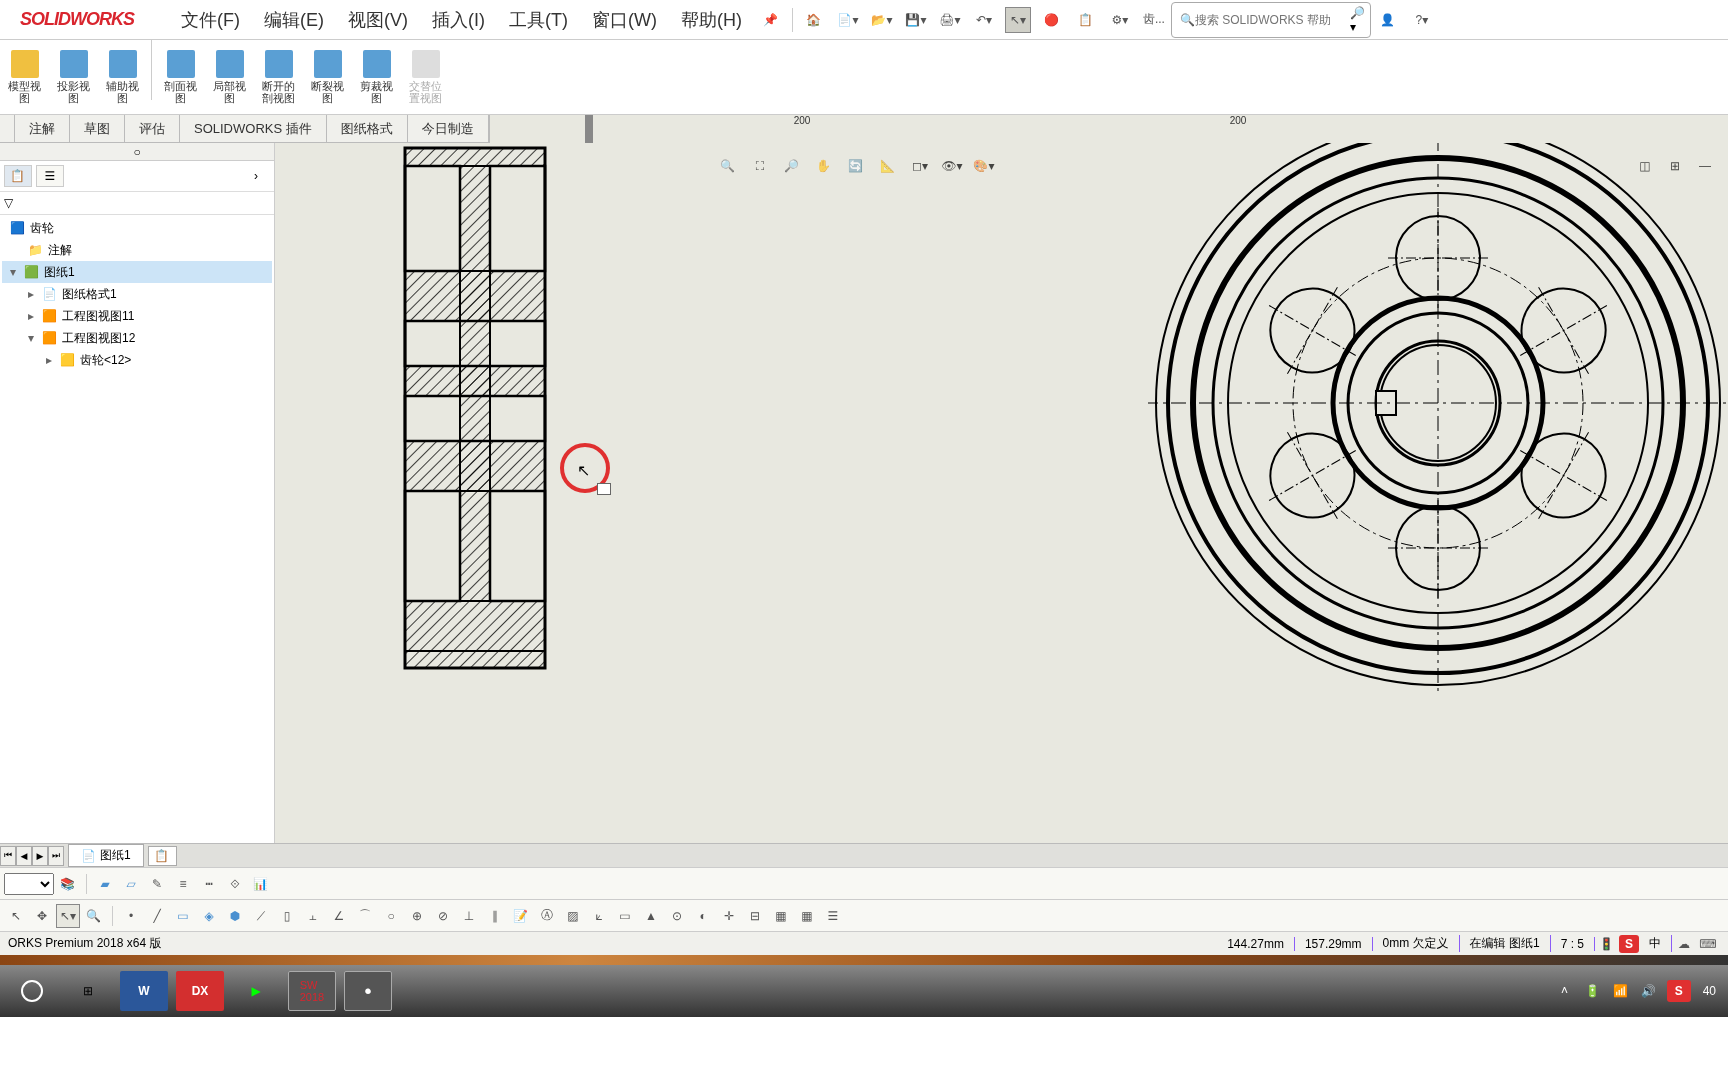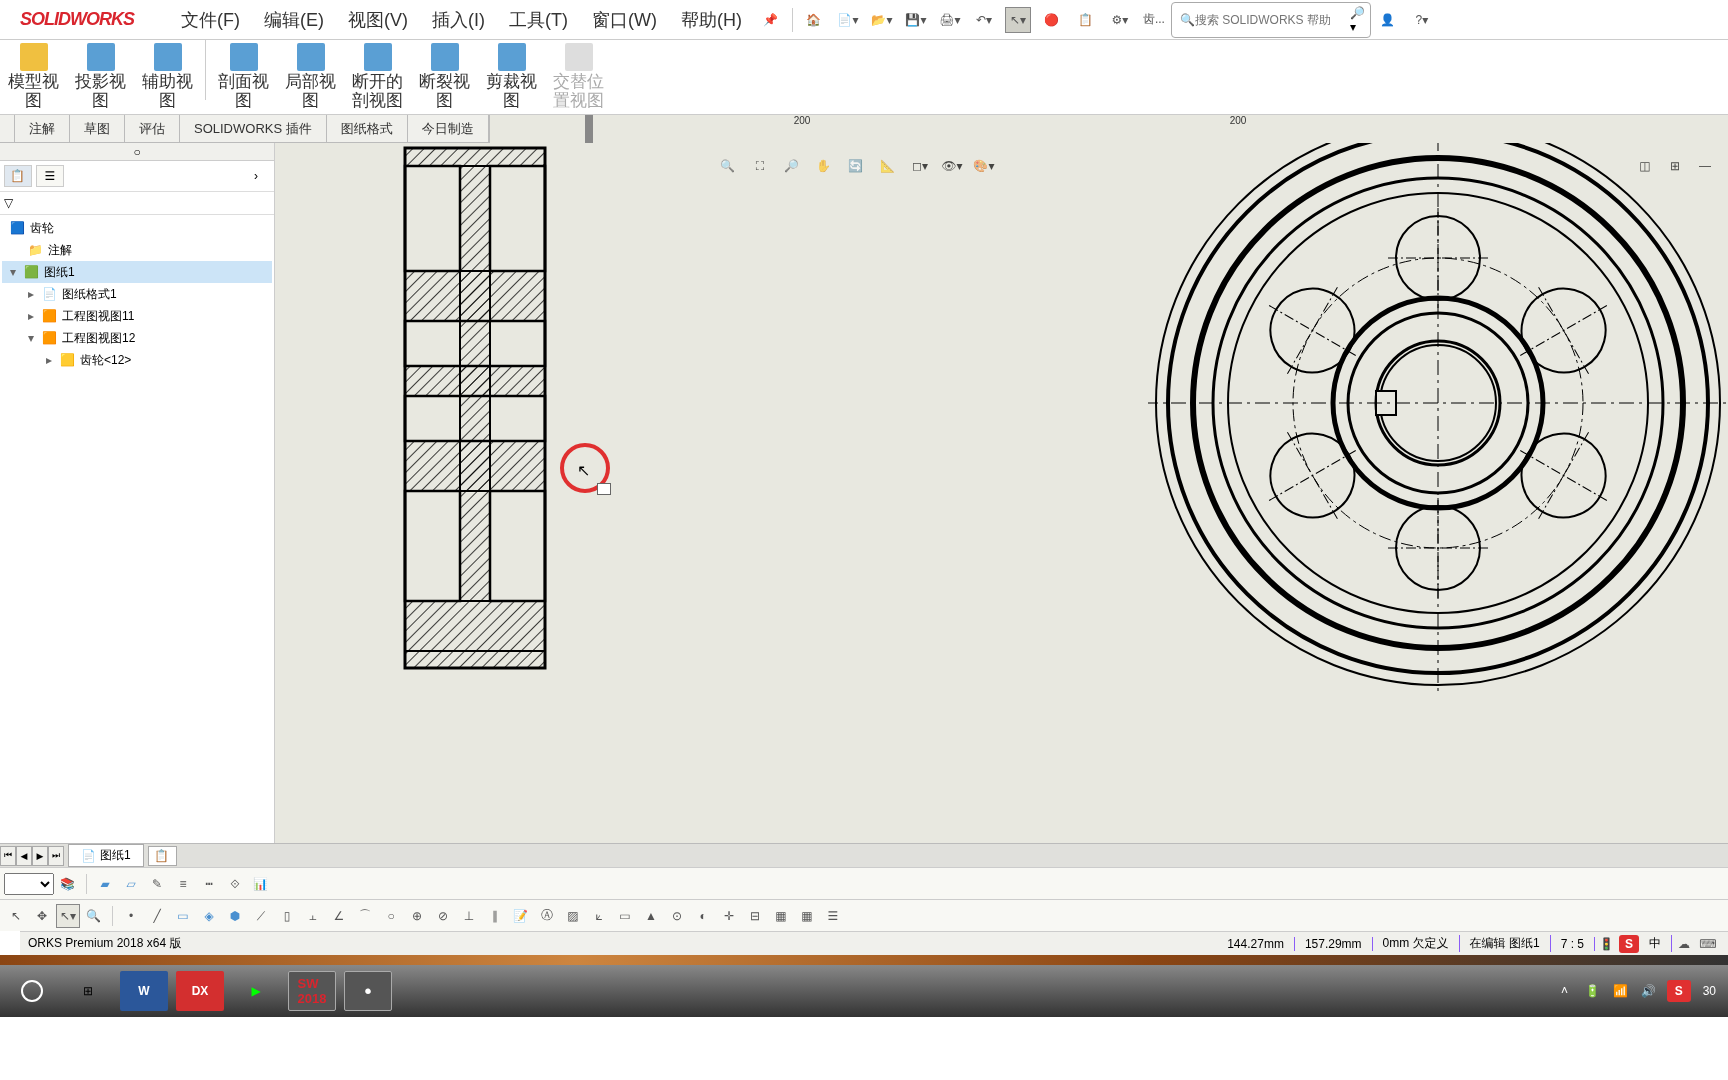--- a/index.html
+++ b/index.html
@@ -8,21 +8,21 @@
 .logo{color:#d9252e;font-weight:bold;font-style:italic;font-size:18px;padding:0 15px;letter-spacing:-1px;}
 .menu-item{padding:0 12px;color:#333;cursor:pointer;font-size:18px;}
 .menu-spacer{flex:1;}
 .tb-icon{width:26px;height:26px;display:inline-flex;align-items:center;justify-content:center;margin:0 4px;cursor:pointer;color:#555;}
 .tb-sep{width:1px;height:24px;background:#ccc;margin:0 4px;}
 .search-box{border:1px solid #aaa;border-radius:4px;padding:3px 8px;width:200px;background:#fff;display:flex;align-items:center;}
 .search-box input{border:none;outline:none;flex:1;font-size:12px;}
 .ribbon{height:75px;display:flex;border-bottom:1px solid #ccc;background:#fff;}
 .ribbon-btn{display:flex;flex-direction:column;align-items:center;justify-content:center;padding:2px 8px;cursor:pointer;min-width:48px;}
 .ribbon-icon{width:28px;height:28px;background:#5a9fd4;border-radius:2px;margin-bottom:2px;}
-.ribbon-label{font-size:17px;color:#333;text-align:center;line-height:1.1;}
+.ribbon-label{font-size:11px;color:#333;text-align:center;line-height:1.1;}
 .ribbon-btn.disabled .ribbon-label{color:#aaa;}
 .tabs{height:28px;display:flex;border-bottom:1px solid #bbb;background:#f0f0ec;}
 .tab{padding:4px 14px;border-right:1px solid #bbb;cursor:pointer;display:flex;align-items:center;font-size:13px;color:#333;}
 .ruler-area{flex:1;height:28px;background:#e8e8e0;position:relative;border-left:1px solid #bbb;}
 .ruler-tick{position:absolute;top:0;font-size:10px;color:#333;}
 .main{display:flex;height:700px;}
 .sidebar{width:275px;background:#fff;border-right:1px solid #ccc;display:flex;flex-direction:column;}
 .side-top{height:18px;background:#f0f0ec;border-bottom:1px solid #ccc;display:flex;align-items:center;justify-content:center;}
 .side-tabs{display:flex;padding:4px;gap:4px;border-bottom:1px solid #ddd;}
 .side-tab{width:28px;height:22px;border:1px solid #ccc;background:#f8f8f4;cursor:pointer;display:flex;align-items:center;justify-content:center;}
@@ -38,21 +38,21 @@
 .view-tools{position:absolute;top:10px;left:440px;display:flex;gap:6px;z-index:10;}
 .vt-icon{width:26px;height:26px;cursor:pointer;opacity:0.7;display:flex;align-items:center;justify-content:center;}
 .view-ctrl{position:absolute;top:10px;right:10px;display:flex;gap:4px;}
 .sheet-tabs{height:24px;display:flex;background:#e0e0dc;border-top:1px solid #bbb;align-items:center;}
 .nav-btns{display:flex;}
 .nav-btn{width:16px;height:20px;border:1px solid #aaa;background:#f0f0ec;cursor:pointer;display:flex;align-items:center;justify-content:center;font-size:9px;}
 .sheet-tab{padding:2px 12px;background:#fff;border:1px solid #aaa;cursor:pointer;display:flex;align-items:center;gap:4px;margin-left:4px;}
 .toolbar-row{height:32px;display:flex;align-items:center;border-top:1px solid #ccc;background:#f8f8f4;padding:0 4px;gap:2px;}
 .tbr-icon{width:24px;height:24px;cursor:pointer;display:flex;align-items:center;justify-content:center;color:#555;border:1px solid transparent;}
 .tbr-sep{width:1px;height:20px;background:#ccc;margin:0 4px;}
-.statusbar{height:24px;display:flex;align-items:center;background:#f0f0ec;border-top:1px solid #ccc;padding:0 8px;font-size:12px;margin-left:20px;}
+.statusbar{height:24px;display:flex;align-items:center;background:#f0f0ec;border-top:1px solid #ccc;padding:0 8px;font-size:12px;}
 .status-item{padding:0 10px;border-right:1px solid #8b5cf6;}
 .taskbar{height:52px;background:linear-gradient(#888,#333);display:flex;align-items:center;padding:0 4px;}
 .task-item{width:48px;height:40px;margin:0 4px;cursor:pointer;display:flex;align-items:center;justify-content:center;border-radius:2px;}
 .cursor-highlight{position:absolute;width:50px;height:50px;border:4px solid #e03030;border-radius:50%;pointer-events:none;}
 svg{display:block;}
 </style>
 </head>
 <body>
 
 <div class="menubar">
@@ -379,23 +379,23 @@
   <div class="task-item">
       <svg width="24" height="24">
         <circle cx="12" cy="12" r="10" fill="none" stroke="#fff" stroke-width="2"></circle>
       </svg>
     </div>
   <div class="task-item">⊞</div>
   <div class="task-item" style="background:#2b579a;color:#fff;font-weight:bold">W</div>
   <div class="task-item" style="background:#d32f2f;color:#fff;font-weight:bold">DX</div>
   <div class="task-item" style="color:#0f0">▶</div>
   <div class="task-item" style="background:#555;border:1px solid #aaa">
-      <span style="color:#d9252e;font-size:13px;font-weight:bold">SW<br>2018</span>
+      <span style="color:#d9252e;font-size:11px;font-weight:normal">SW<br>2018</span>
     </div>
   <div class="task-item" style="background:#555;border:1px solid #aaa;color:#fff">⏺</div>
   <div class="menu-spacer"></div>
   <div class="task-item" style="color:#fff;width:20px">˄</div>
   <div class="task-item" style="color:#fff;width:20px">🔋</div>
   <div class="task-item" style="color:#fff;width:20px">📶</div>
   <div class="task-item" style="color:#fff;width:20px">🔊</div>
   <div style="background:#e03030;color:#fff;padding:4px 8px;border-radius:3px;font-weight:bold;margin:0 4px">S</div>
-  <div style="color:#fff;padding:0 8px">30</div>
+  <div style="color:#fff;padding:0 8px">40</div>
 </div>
 
 </body></html>

